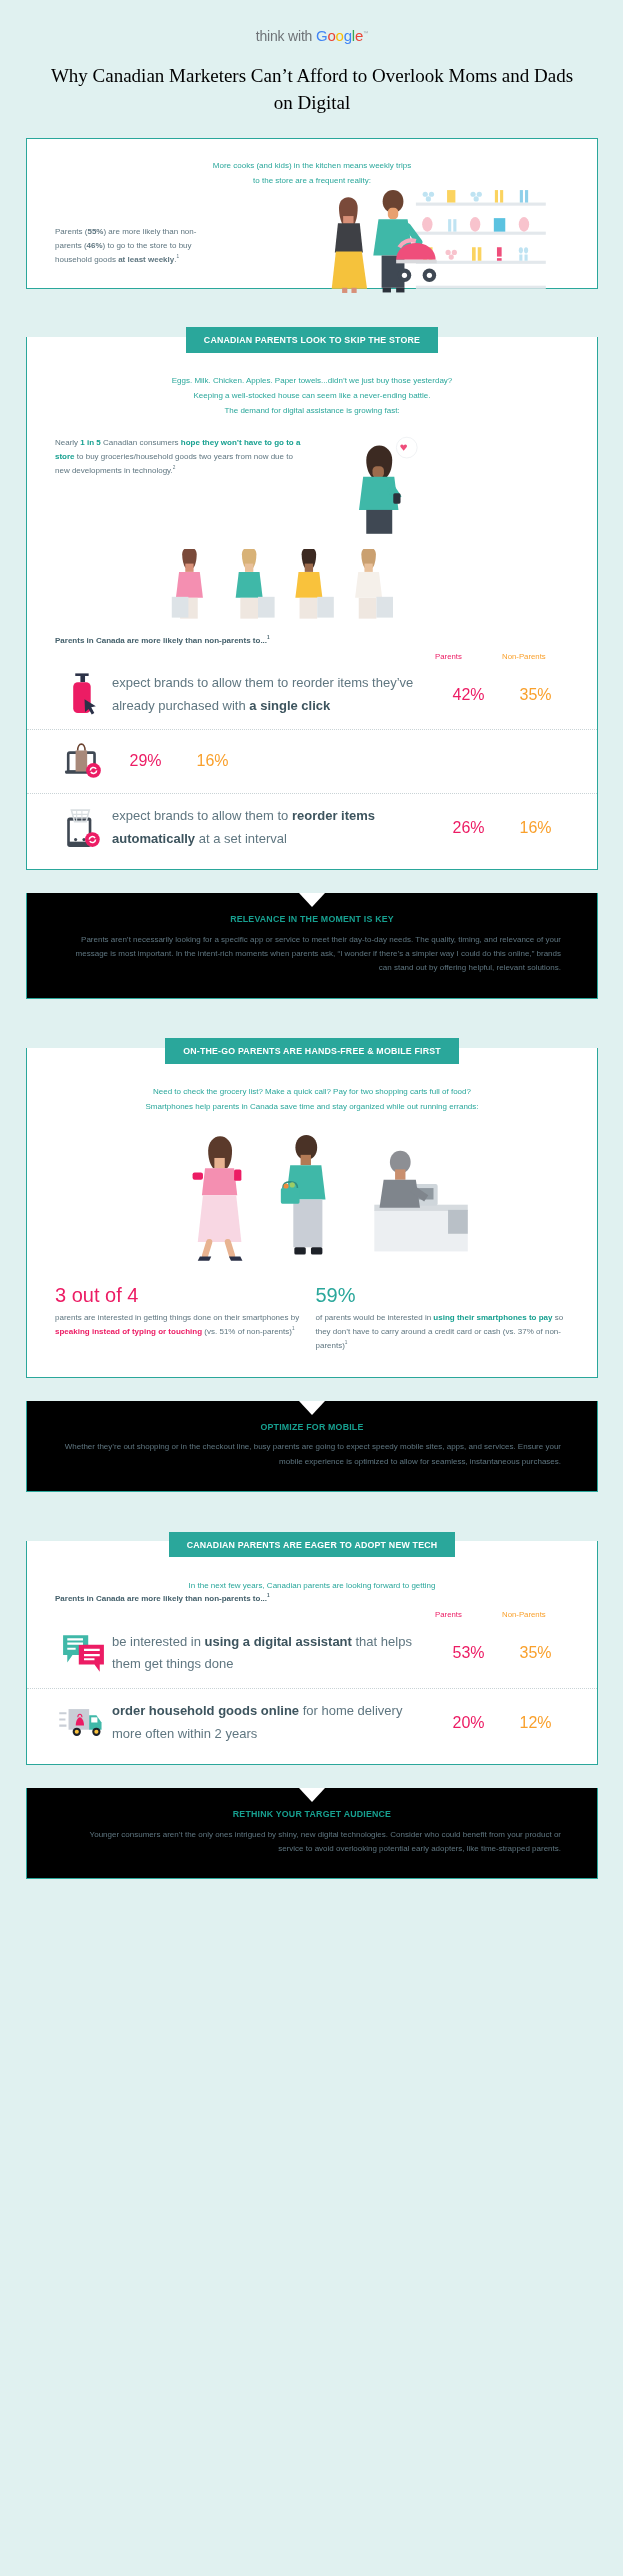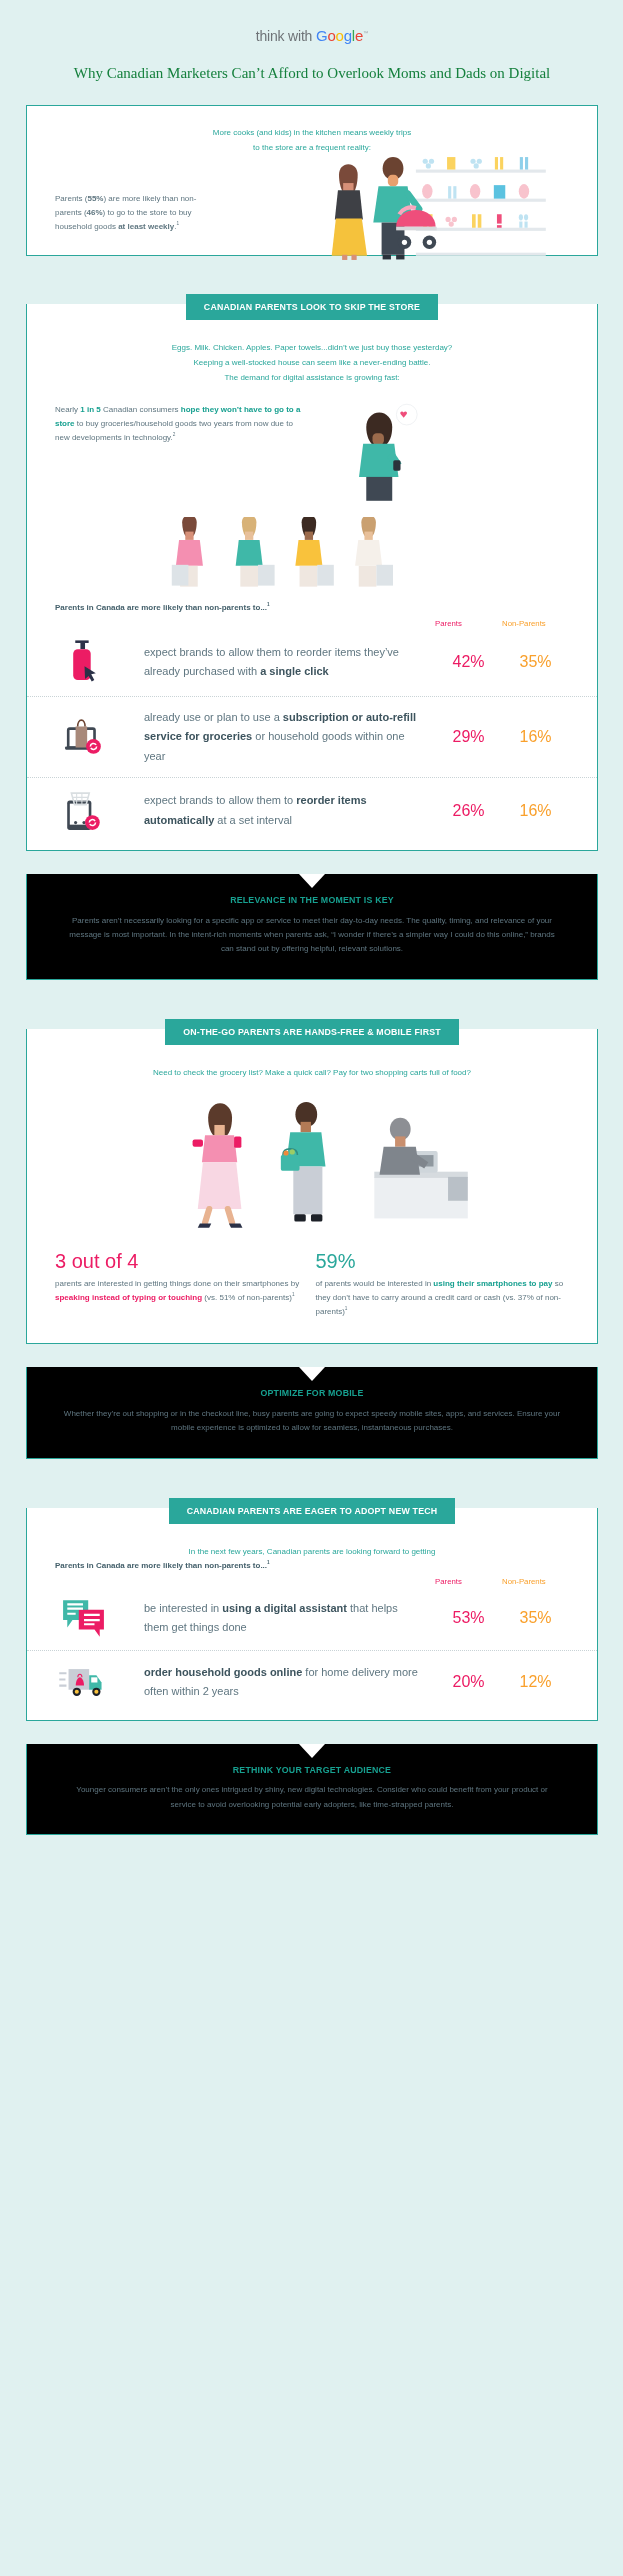--- a/index.html
+++ b/index.html
@@ -18,23 +18,23 @@
     font-family: "Liberation Sans", sans-serif; display: inline-block;
   }
   .twg .g1 { color:#4285F4 } .twg .g2 { color:#EA4335 } .twg .g3 { color:#FBBC05 }
   .twg .g4 { color:#4285F4 } .twg .g5 { color:#34A853 } .twg .g6 { color:#EA4335 }
   .twg .goog { font-size: 15px; }
   .twg sup { font-size: 5.2px; vertical-align: super; color:#9aa0a6; }
 
   .main-title {
     text-align: center;
     font-family: "Liberation Serif", serif;
-    font-size: 15px;
+    font-size: 19px;
     line-height: 1.42;
-    color: #15803d;
+    color: #000000;
     padding: 19px 47px 21px;
     font-weight: 400;
   }
 
   
   .card {
     background: #ffffff;
     border: 0.5px solid #2aa79b;
     margin: 0 26px 23px;
     position: relative;
@@ -83,21 +83,21 @@
   .tbl-title { font-weight: bold; color: #44606b; font-size: 8px; padding: 0 0 3.1px 28px; }
   .tbl-head { display:flex; justify-content:flex-end; padding: 4.2px 28px 0; }
   .th { width: 67px; font-size: 7.8px; }
   .th.parents { color: #ec1c64; }
   .th.nonparents { color: #f9a02c; }
   .row {
     display:flex; align-items:center; padding: 11.4px 28px; gap: 0;
   }
   .row + .row { border-top: 0.5px dotted #c9d3d6; }
   .row-icon { width: 57px; display:flex; justify-content:center; align-items:center; }
-  .row-label { flex: 1; font-size: 11px; line-height: 1.75; color:#5f7680; padding-right: 10.4px; margin-left: 32px; }
+  .row-label { flex: 1; font-size: 13px; line-height: 1.75; color:#5f7680; padding-right: 10.4px; }
   .row-label b { color: #3d545e; }
   .val { width: 67px; text-align:center; font-size: 16px; font-weight: 300; font-family:"Liberation Sans",sans-serif; }
   .val.parents { color: #ec1c64; }
   .val.nonparents { color: #f9a02c; }
 
   
   .callout {
     background: #000000; margin: 16px 26px 24px; position: relative;
     padding: 21px 36px 22px; text-align: center;
     border: 0.5px solid #2aa79b; border-top: none;
@@ -109,21 +109,21 @@
   }
   .callout:after {
     content:""; position:absolute; top:-0.5px; left:50%; transform: translateX(-50%);
     width: 0; height: 0; border-left: 14.6px solid transparent;
     border-right: 14.6px solid transparent; border-top: 15.6px solid #2aa79b; z-index:-1;
   }
   .callout h3 {
     color: #17a090; font-size: 8.8px; letter-spacing: 0.2px; margin-bottom: 8.3px;
     font-family:"Liberation Sans",sans-serif;
   }
-  .callout p { font-size: 8px; line-height: 1.8; color: #5f7680; }
+  .callout p { font-size: 8px; line-height: 1.8; color: #5f7680; text-align: right; }
 
   
   .dual { display:flex; padding: 0 28px 24px; gap: 7px; }
   .dual > div { flex: 1; }
   .big-pink { color:#ec1c64; font-size: 20px; font-weight: 300; margin-bottom: 4.2px; }
   .big-teal { color:#2aa79b; font-size: 20px; font-weight: 300; margin-bottom: 4.2px; }
   .pink-b { color:#ec1c64; font-weight: bold; }
 
   
   .art { display:block; margin: 0 auto; }
@@ -321,23 +321,20 @@
         <div class="row-icon">
           <svg width="40" height="40" viewBox="0 0 76 76">
             <rect x="8" y="22" width="50" height="36" rx="3" fill="none" stroke="#3f4853" stroke-width="5"></rect>
             <rect x="2" y="56" width="62" height="6" rx="2" fill="#3f4853"></rect>
             <path d="M22 18h22v40H22z" fill="#a8897a"></path>
             <path d="M26 18c0-7 3-12 7-12s7 5 7 12" fill="none" stroke="#6b4331" stroke-width="3"></path>
             <circle cx="56" cy="56" r="14" fill="#ec1c64"></circle>
             <path d="M50 56a6 6 0 0 1 11-3M62 56a6 6 0 0 1-11 3" stroke="#fff" stroke-width="3" fill="none"></path>
           </svg>
         </div>
-        <div class="row-label">
-          <span>already use or plan to use a </span><b>subscription or auto-refill service for groceries</b><span> or household goods within one year</span>
-        </div>
         <div class="val parents">29%</div>
         <div class="val nonparents">16%</div>
       </div>
 
       <div class="row">
         <div class="row-icon">
           <svg width="40" height="42" viewBox="0 0 76 80">
             <rect x="6" y="20" width="46" height="56" rx="5" fill="#3f4853"></rect>
             <rect x="11" y="26" width="36" height="40" fill="#fff"></rect>
             <path d="M14 6h34l-6 22H20z" fill="none" stroke="#d9dee1" stroke-width="3"></path>
@@ -363,20 +360,21 @@
     <p>Parents aren’t necessarily looking for a specific app or service to meet their day-to-day needs. The quality, timing, and relevance of your message is most important. In the intent-rich moments when parents ask, “I wonder if there’s a simpler way I could do this online,” brands can stand out by offering helpful, relevant solutions.</p>
   </div>
 
   <div class="section">
     <div class="section-band"></div>
     <div class="banner-center">
       <div class="banner">ON-THE-GO PARENTS ARE HANDS-FREE &amp; MOBILE FIRST</div>
     </div>
     <div class="section-body">
       <div class="lead">Need to check the grocery list? Make a quick call? Pay for two shopping carts full of food?</div>
+      <div class="lead" style="padding-top:0">Smartphones help parents in Canada save time and stay organized while out running errands:</div>
 
       <div class="scene" style="padding:17.7px 0 14.6px">
         <svg width="364" height="135" viewBox="0 0 700 260">
 
           <g>
             <path d="M150 36c0-16 10-28 23-28s23 12 23 28c0 18-5 30-10 34h-26c-5-6-10-16-10-34z" fill="#5b3a2b"></path>
             <rect x="162" y="50" width="20" height="20" fill="#e8b391"></rect>
             <path d="M144 70h56l6 52h-68z" fill="#f48fb1"></path>
             <path d="M140 122h64l10 90h-84z" fill="#f8d7e3"></path>
             <rect x="120" y="78" width="20" height="14" rx="4" fill="#ec1c64"></rect>

